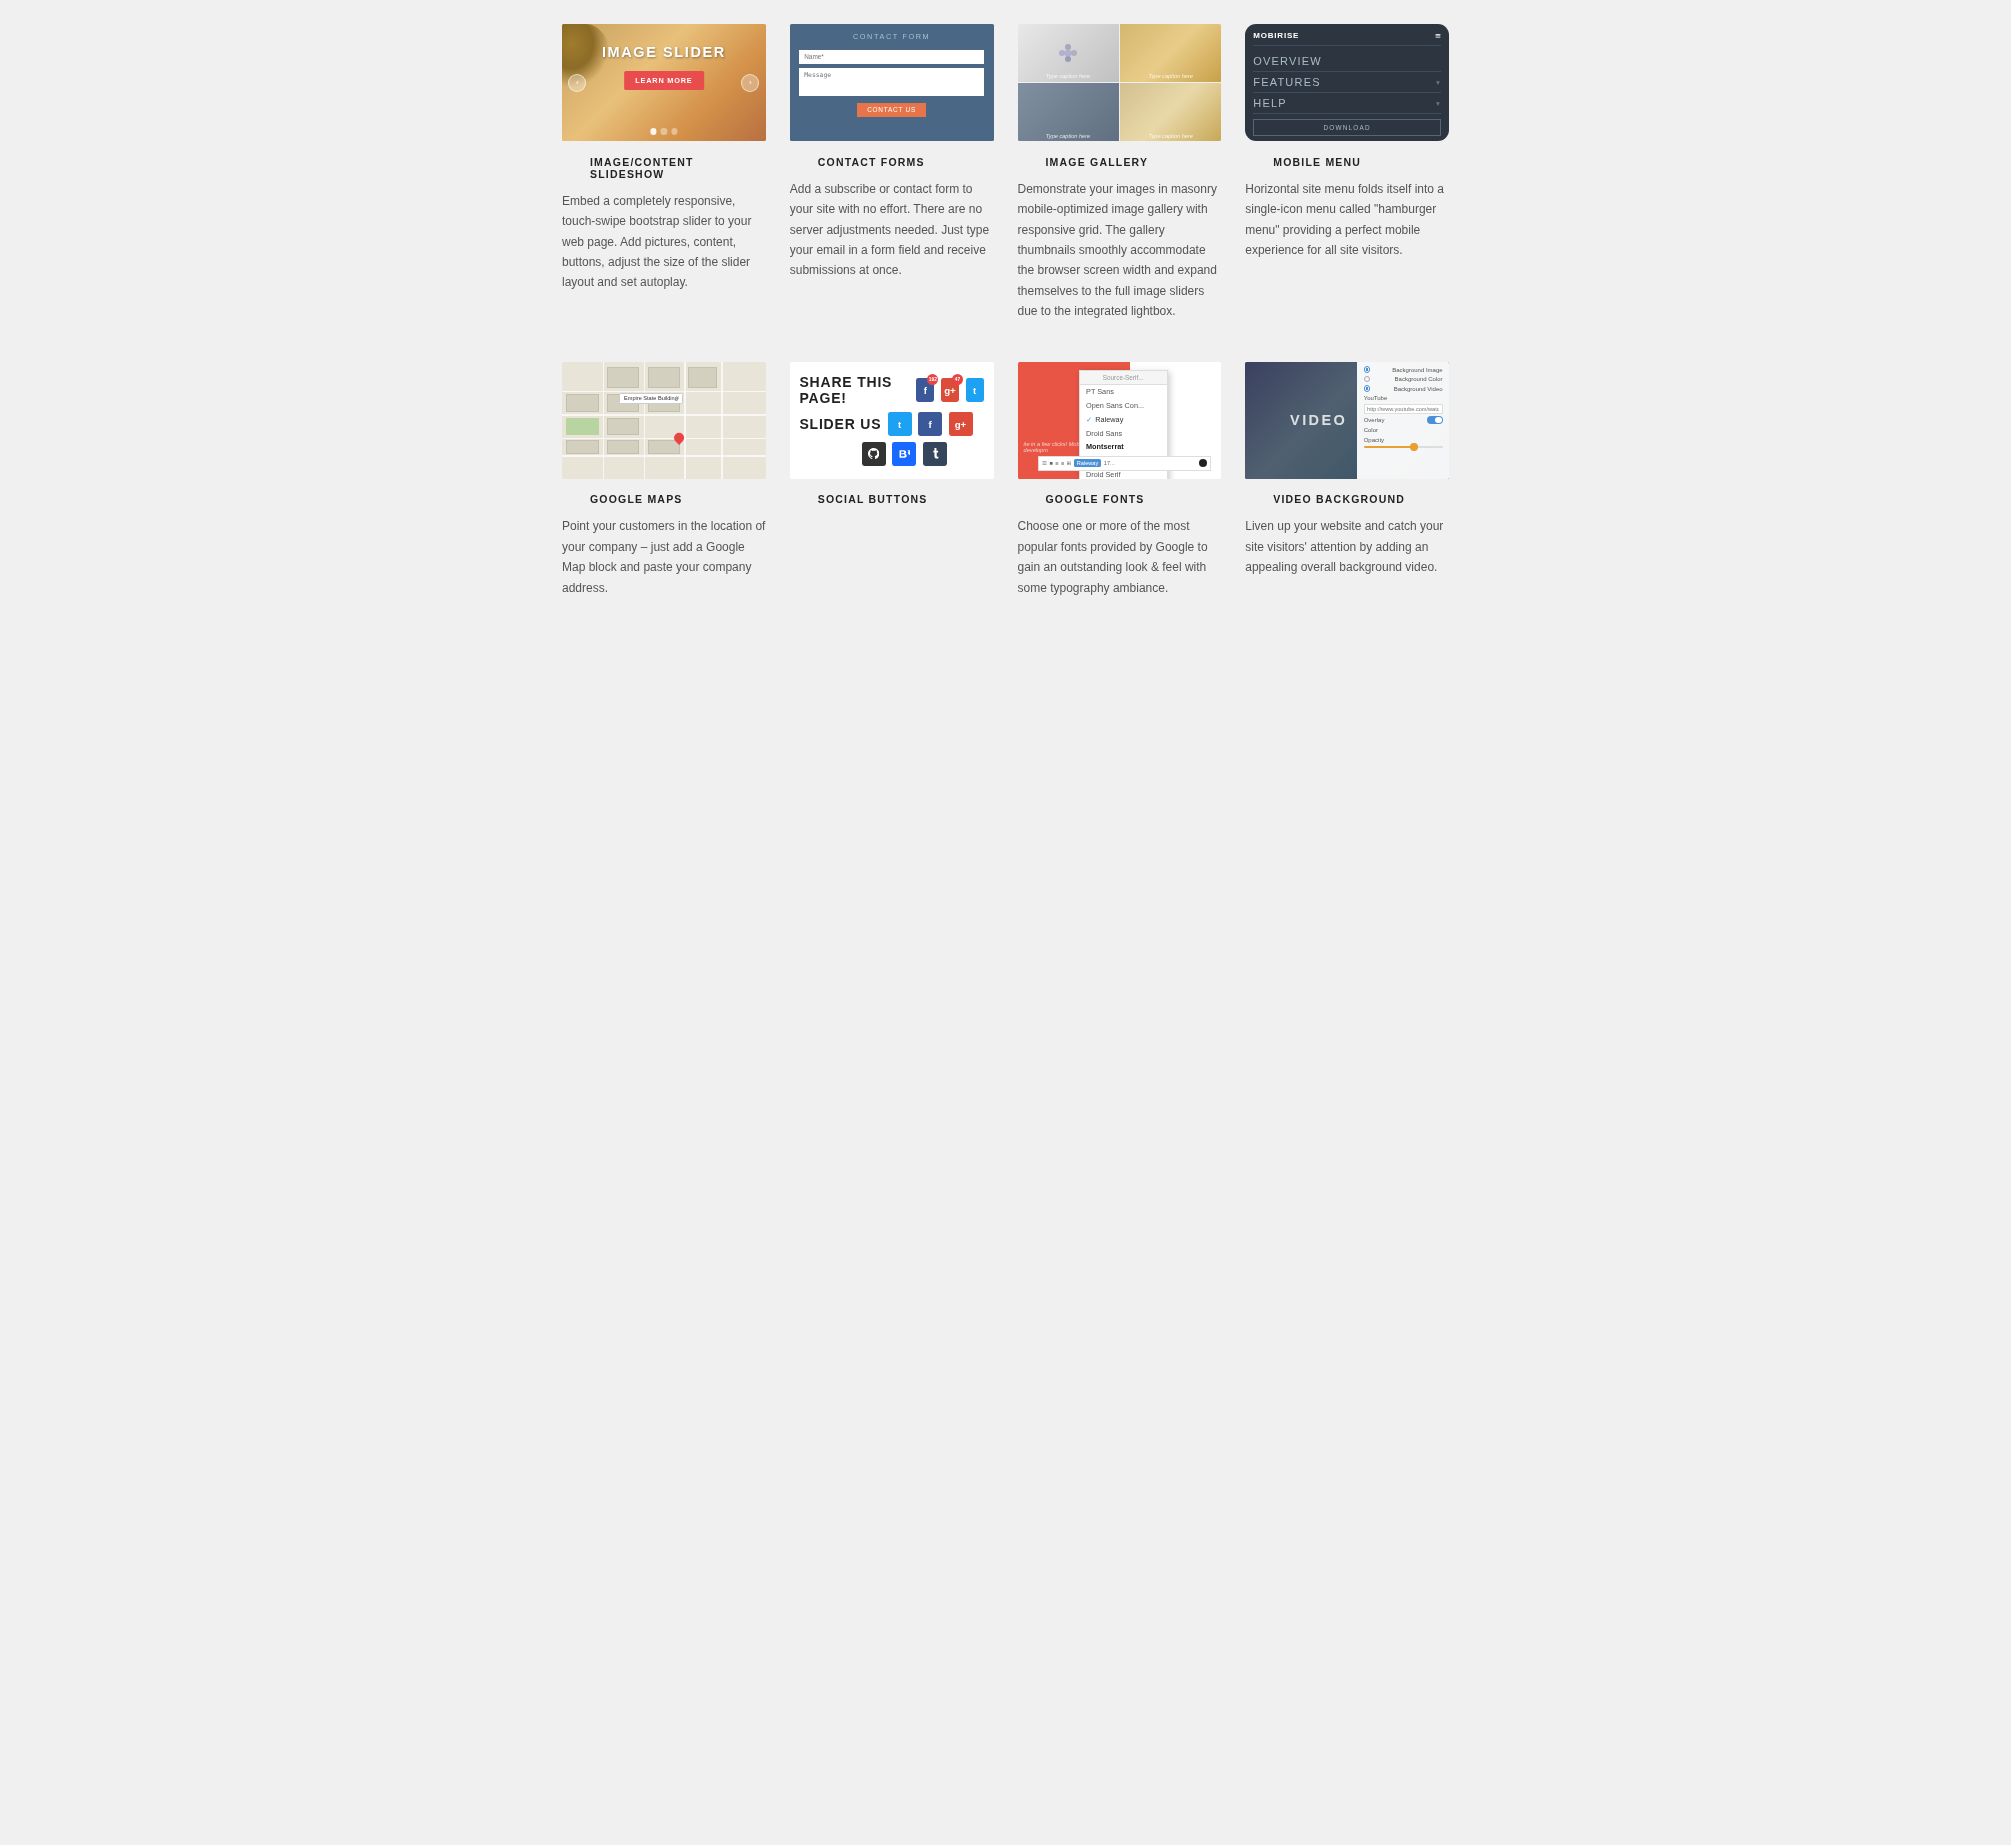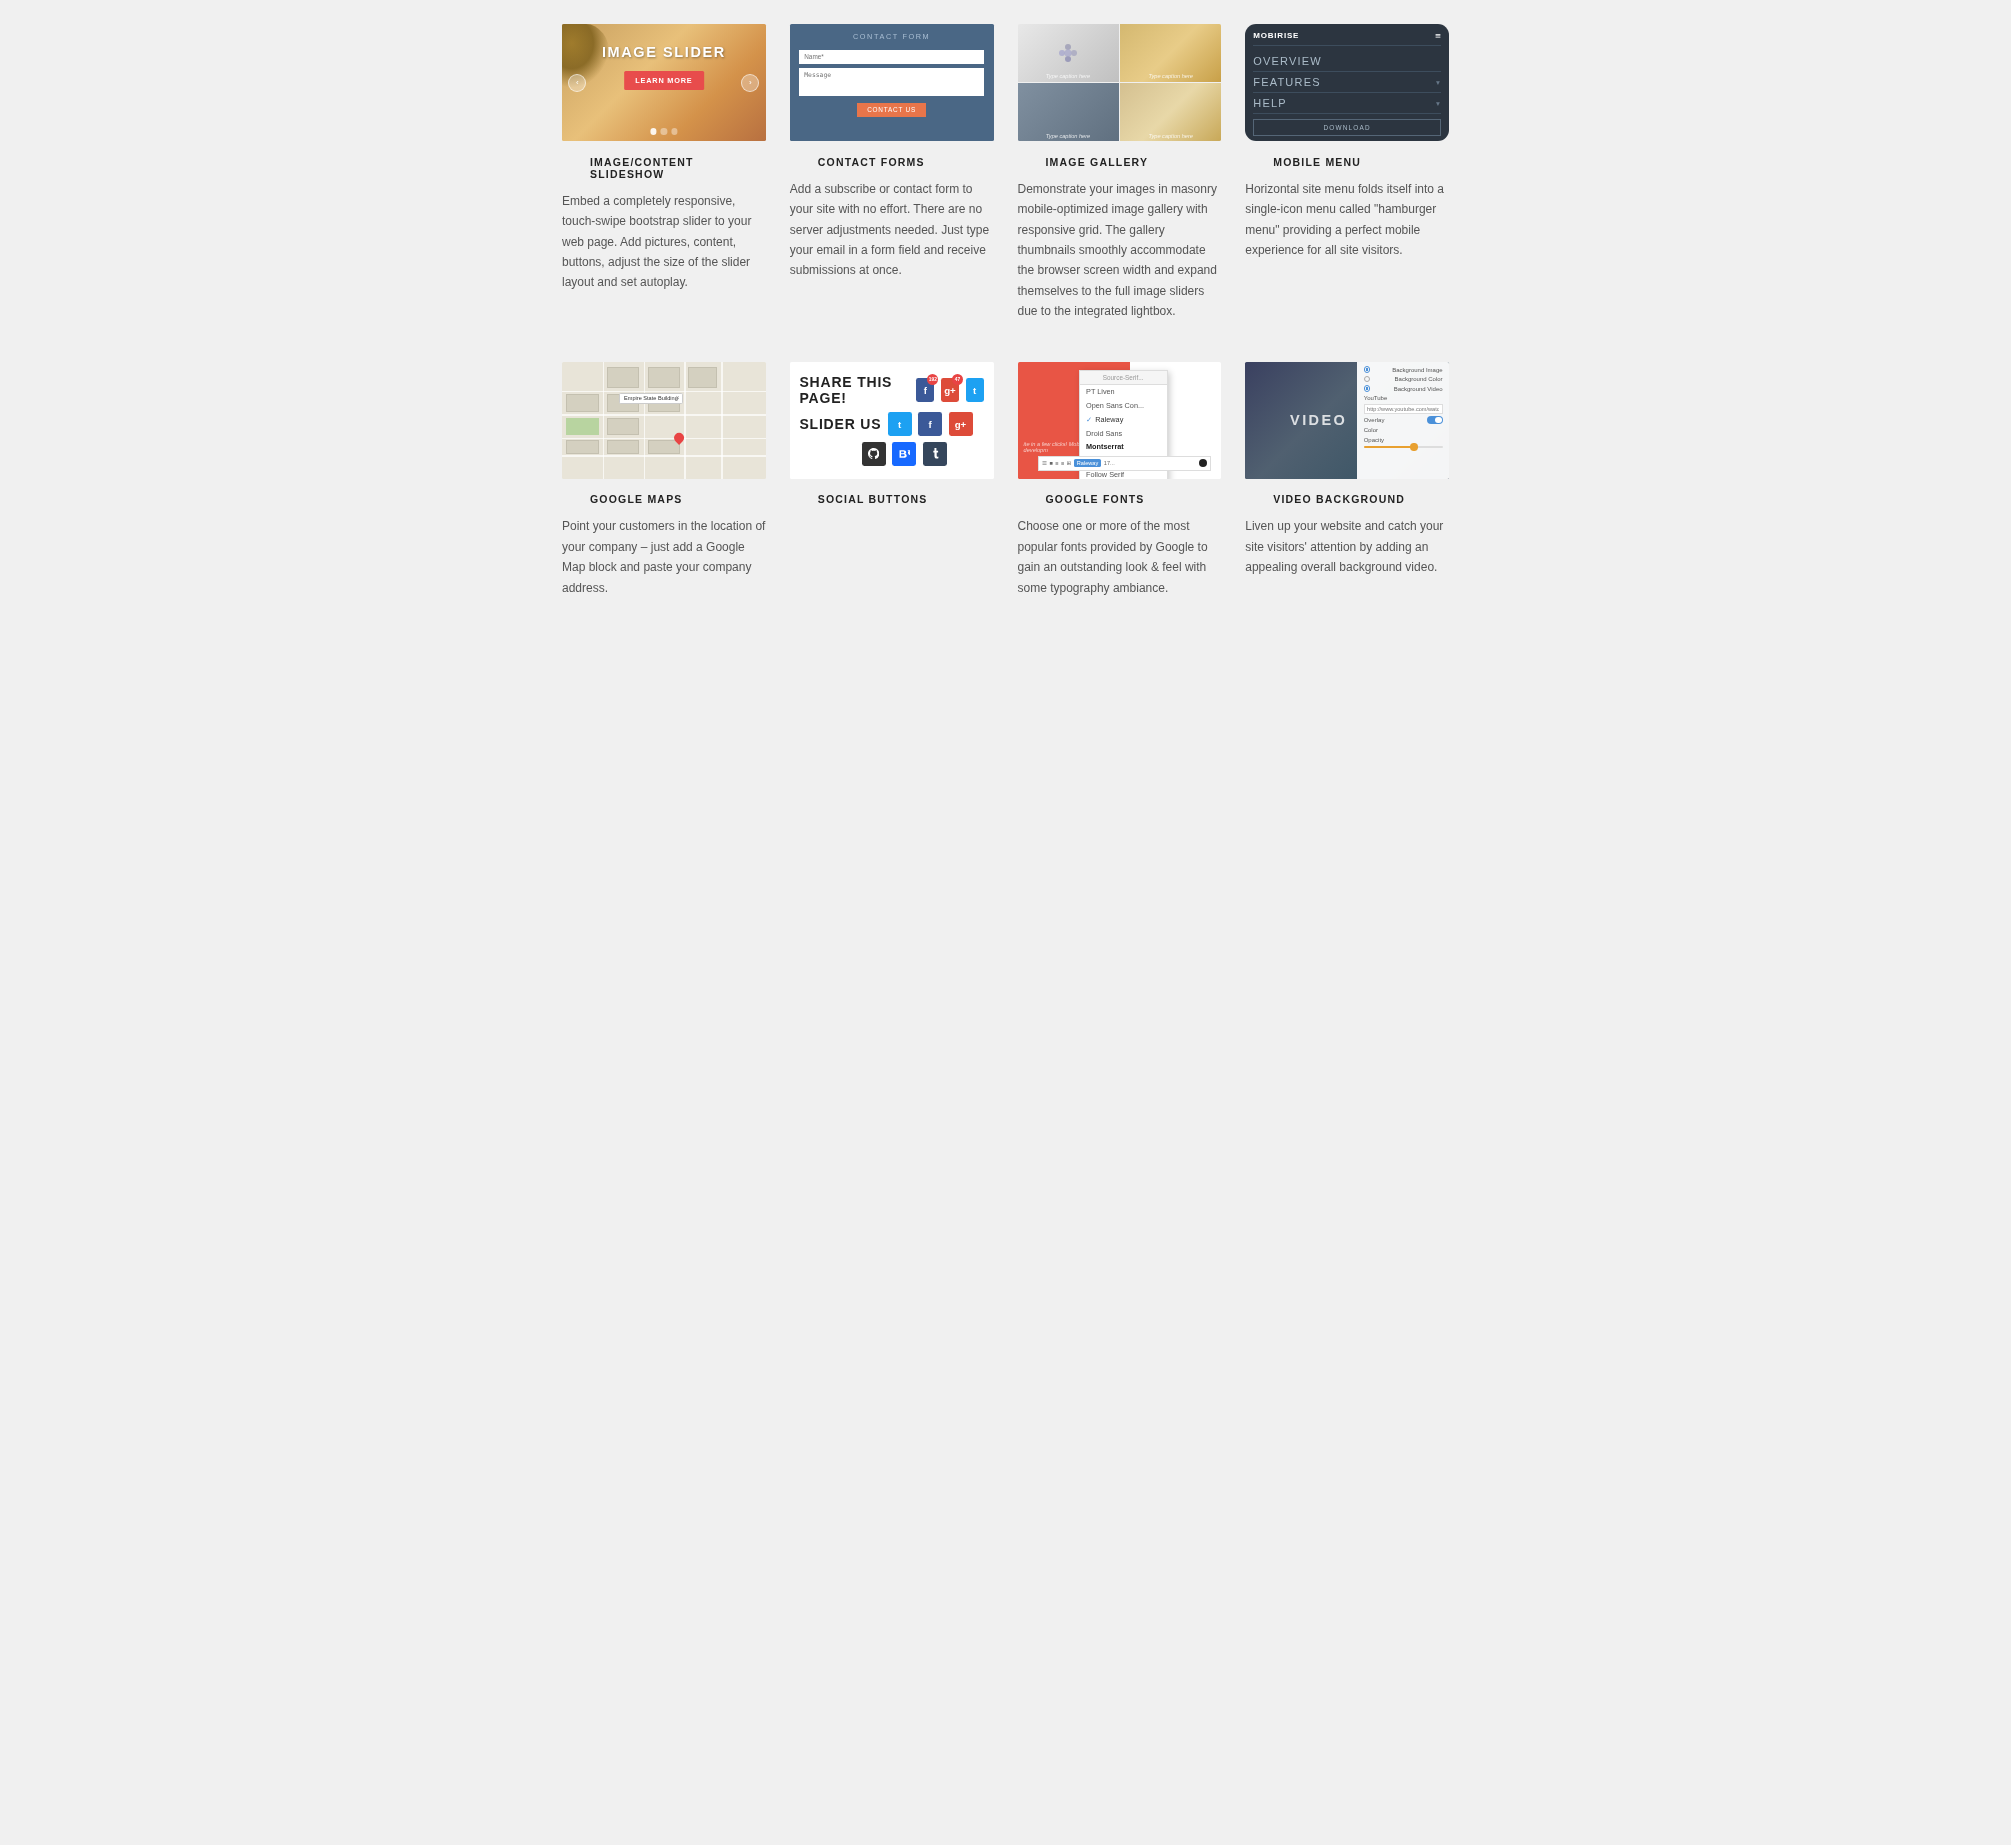--- a/index.html
+++ b/index.html
@@ -767,27 +767,27 @@
       </div>
       <div class="feature-title">SOCIAL BUTTONS</div>
     </div>
 
     <div class="feature-card">
       <div class="feature-image fonts-preview">
         <div class="fonts-bg"></div>
         <div class="fonts-caption">ite in a few clicks! Mobirise helps you cut down developm</div>
         <div class="fonts-dropdown">
           <div class="fonts-dropdown-header">Source-Serif...</div>
-          <div class="font-item">PT Liven</div>
+          <div class="font-item">PT Sans</div>
           <div class="font-item">Open Sans Con...</div>
           <div class="font-item selected">Raleway</div>
           <div class="font-item">Droid Sans</div>
           <div class="font-item bold">Montserrat</div>
           <div class="font-item">Ubuntu</div>
-          <div class="font-item">Follow Serif</div>
+          <div class="font-item">Droid Serif</div>
         </div>
         <div class="fonts-toolbar">
           <span class="tb-btn">☰</span>
           <span class="tb-btn">■</span>
           <span class="tb-btn">≡</span>
           <span class="tb-btn">≡</span>
           <span class="tb-btn">⊞</span>
           <span class="tb-tag">Raleway</span>
           <span class="tb-num">17...</span>
           <span class="tb-circle"></span>

